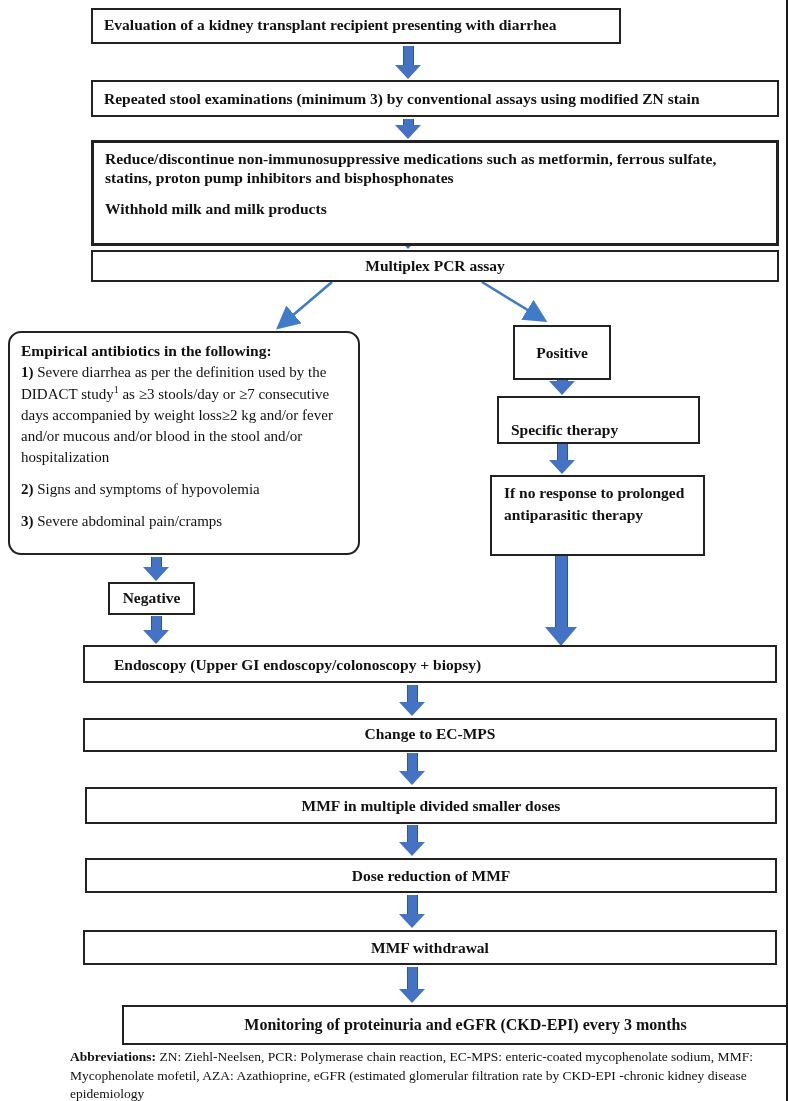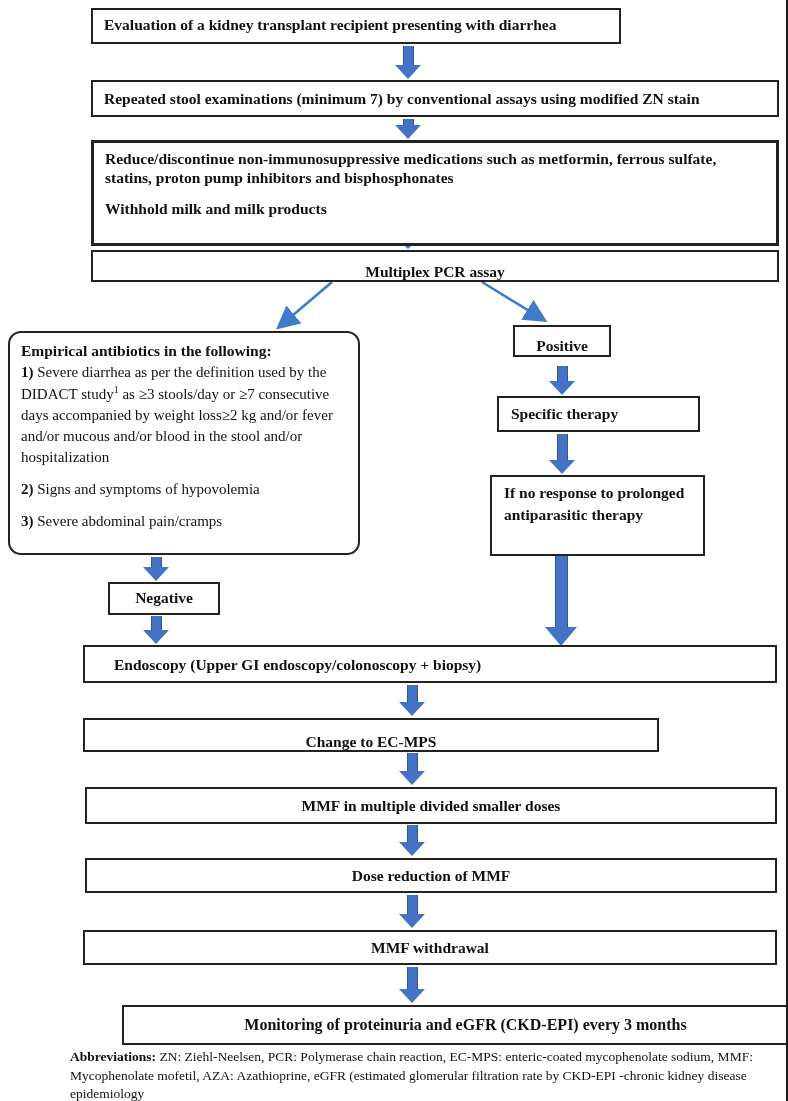--- a/index.html
+++ b/index.html
@@ -21,34 +21,34 @@
     font-size: 15.5px;
     line-height: 1.25;
     z-index: 2;
   }
   .center { text-align: center; }
   
   .b-eval        { left: 91px;  top: 8px;    width: 530px; height: 36px;  padding: 5px 11px; }
   .b-stool       { left: 91px;  top: 80px;   width: 688px; height: 37px;  padding: 7px 11px; }
   .b-reduce      { left: 91px;  top: 140px;  width: 688px; height: 106px;  padding: 6px 11px; border-width: 3px; }
   .b-reduce .p2  { margin-top: 11px; }
-  .b-pcr         { left: 91px;  top: 250px;  width: 688px; height: 32px;  padding-top: 10px; }
+  .b-pcr         { left: 91px;  top: 250px;  width: 688px; height: 32px;  padding-top: 4px; }
   .b-empirical   { left: 8px;   top: 331px;  width: 352px; height: 224px; padding: 7px 11px;
                    font-weight: normal; font-size: 15px; line-height: 1.4; border-radius: 13px; }
   .b-empirical .title { font-weight: bold; font-size: 15.5px; }
   .b-empirical .item  { margin-top: 0; }
   .b-empirical .gap   { margin-top: 11px; }
   .b-empirical .num   { font-weight: bold; }
   .b-empirical sup    { font-size: 10px; }
-  .b-positive    { left: 513px; top: 325px;  width: 98px;  height: 32px;  padding-top: 9px; }
-  .b-specific    { left: 497px; top: 396px;  width: 203px; height: 36px;  padding: 6px 12px; }
+  .b-positive    { left: 513px; top: 325px;  width: 98px;  height: 55px;  padding-top: 16px; }
+  .b-specific    { left: 497px; top: 396px;  width: 203px; height: 36px;  padding: 22px 12px; }
   .b-noresponse  { left: 490px; top: 475px;  width: 215px; height: 81px;  padding: 5px 12px; line-height: 1.45; }
-  .b-negative    { left: 108px; top: 582px;  width: 112px; height: 33px;  padding-top: 4px; }
+  .b-negative    { left: 108px; top: 582px;  width: 87px; height: 33px;  padding-top: 4px; }
   .b-endoscopy   { left: 83px;  top: 645px;  width: 694px; height: 38px;  padding: 8px 29px; }
-  .b-ecmps       { left: 83px;  top: 718px;  width: 576px; height: 34px;  padding-top: 12px; }
+  .b-ecmps       { left: 83px;  top: 718px;  width: 694px; height: 34px;  padding-top: 4px; }
   .b-mmfdiv      { left: 85px;  top: 787px;  width: 692px; height: 37px;  padding-top: 7px; }
   .b-mmfred      { left: 85px;  top: 858px;  width: 692px; height: 35px;  padding-top: 6px; }
   .b-mmfwd       { left: 83px;  top: 930px;  width: 694px; height: 35px;  padding-top: 6px; }
   .b-monitor     { left: 76px;  top: 1005px; width: 687px; height: 40px;  padding-top: 8px; font-size: 16px; margin-left: 46px; }
   
   .varrow {
     position: absolute; width: 26px; z-index: 1;
     display: flex; flex-direction: column; align-items: center;
   }
   .varrow .shaft {
@@ -87,21 +87,21 @@
     </defs>
     <line x1="332" y1="282" x2="279" y2="327" stroke="#3e7bc8" stroke-width="2.6" marker-end="url(#ah)"></line>
     <line x1="482" y1="282" x2="544" y2="320" stroke="#3e7bc8" stroke-width="2.6" marker-end="url(#ah)"></line>
   </svg>
 
   <div class="box b-eval">
     <span>Evaluation of a kidney transplant recipient presenting with diarrhea</span>
   </div>
 
   <div class="box b-stool">
-    <span>Repeated stool examinations (minimum 7) by conventional assays using modified ZN stain</span>
+    <span>Repeated stool examinations (minimum 3) by conventional assays using modified ZN stain</span>
   </div>
 
   <div class="box b-reduce">
     <div class="p1">Reduce/discontinue non-immunosuppressive medications such as metformin, ferrous sulfate, statins, proton pump inhibitors and bisphosphonates</div>
     <div class="p2">Withhold milk and milk products</div>
   </div>
 
   <div class="box b-pcr center">
     <span>Multiplex PCR assay</span>
   </div>

